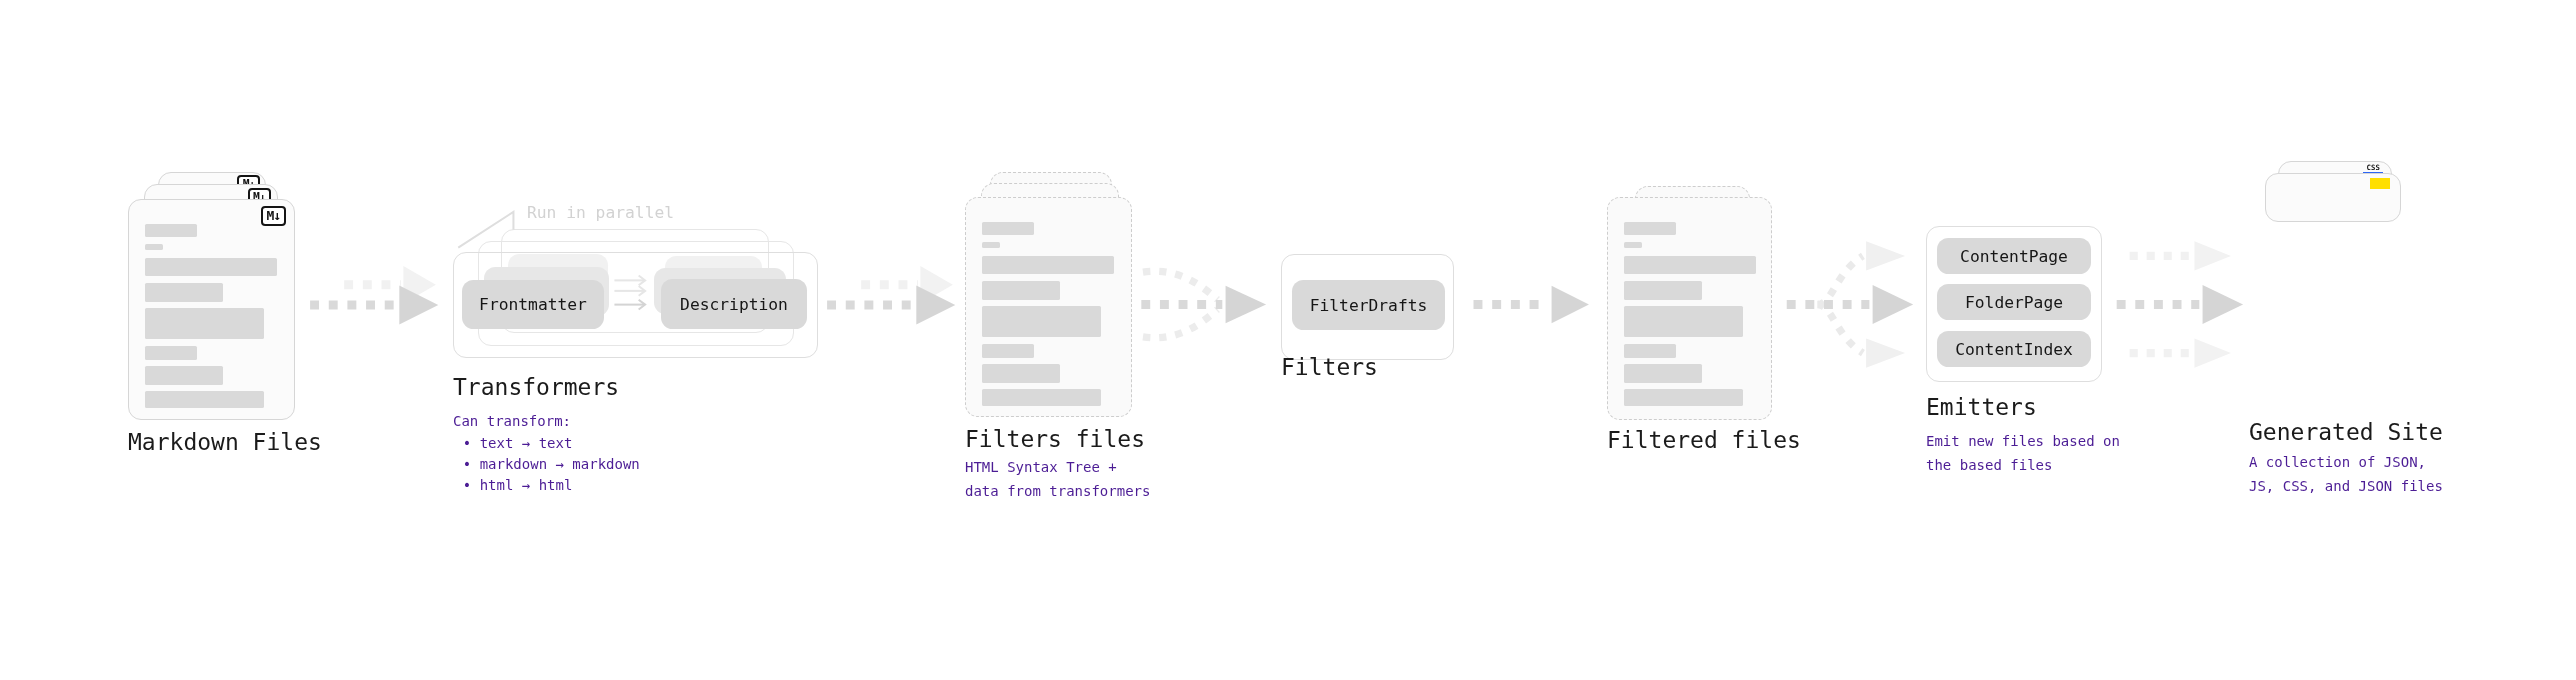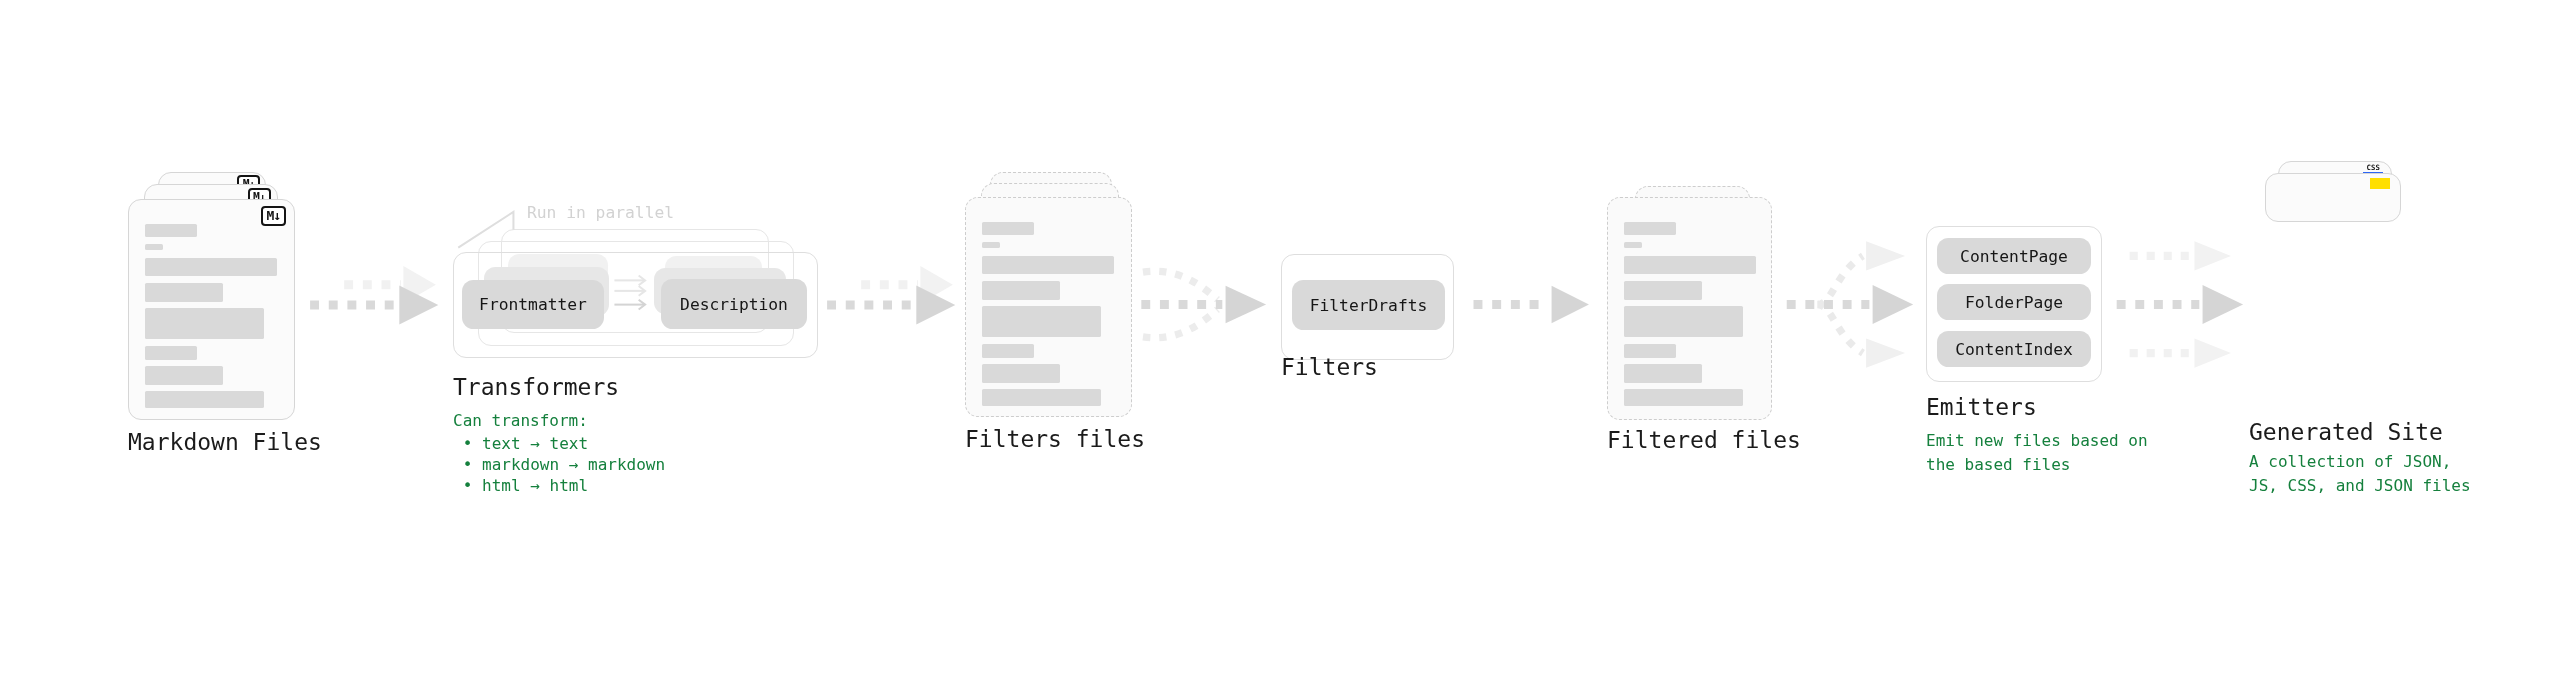--- a/index.html
+++ b/index.html
@@ -14,21 +14,21 @@
   
   .gbox{position:absolute;border:1.6px solid #dedede;border-radius:13px;box-sizing:border-box;background:transparent;}
   .gbox.ghosty{border-color:#e6e6e6;}
   
   .node{position:absolute;background:#d9d9d9;border-radius:11.4px;display:flex;align-items:center;justify-content:center;
         font-size:16.3px;color:#161616;box-sizing:border-box;}
   .node.g1{background:#e7e7e7;}
   .node.g2{background:#f1f1f1;}
   
   .title{position:absolute;font-size:23px;font-weight:500;color:#1b1b1b;white-space:nowrap;}
-  .desc{position:absolute;font-size:16px;line-height:24.4px;color:#15803d;white-space:nowrap;}
+  .desc{position:absolute;font-size:14px;line-height:24.4px;color:#4c1d95;white-space:nowrap;}
   .desc .bullet{line-height:21px;padding-left:9.8px;}
   .annotation{position:absolute;font-size:16.3px;color:#d2d2d2;white-space:nowrap;}
   
   .md-badge{position:absolute;border:2.4px solid #141414;border-radius:4.1px;background:#fff;
             font-weight:bold;font-size:13px;line-height:16.3px;padding:0 3.3px;color:#141414;letter-spacing:-0.8px;}
   .md-badge.small{font-size:11.4px;line-height:14px;border-width:2px;}
   .html5{position:absolute;width:34px;text-align:center;}
   .html5 .t{font-weight:700;font-size:7.3px;letter-spacing:0.8px;color:#141414;}
   .html5 .shield{width:22px;height:23px;margin:0.8px auto 0;background:#e8512c;
                  clip-path:polygon(0 0,100% 0,87% 82%,50% 100%,13% 82%);
@@ -133,20 +133,24 @@
         <div class="bar" style="width: 18px; height: 5.7px; margin-top: 6.5px;"></div>
         <div class="bar" style="width: 132px; height: 18.7px; margin-top: 8.1px;"></div>
         <div class="bar" style="width: 78px; height: 18.7px; margin-top: 6.5px;"></div>
         <div class="bar" style="width: 119px; height: 31px; margin-top: 6.5px;"></div>
         <div class="bar" style="width: 52px; height: 14px; margin-top: 6.5px;"></div>
         <div class="bar" style="width: 78px; height: 18.7px; margin-top: 6.5px;"></div>
         <div class="bar" style="width: 119px; height: 17px; margin-top: 6.5px;"></div>
       </div>
   </div>
   <div class="title" style="left:965px;top:426px;">Filters files</div>
+  <div class="desc" style="left:965px;top:455px;">
+    <div>HTML Syntax Tree +</div>
+    <div>data from transformers</div>
+  </div>
 
   <svg style="left:1136px;top:264px;" width="137" height="81" viewBox="0 0 168 100">
     <path d="M8 10 C 52 4, 80 26, 100 44" fill="none" stroke="#ececec" stroke-width="9" stroke-dasharray="9 11"></path>
     <path d="M8 90 C 52 96, 80 74, 100 56" fill="none" stroke="#ececec" stroke-width="9" stroke-dasharray="9 11"></path>
     <line x1="6" y1="50" x2="106" y2="50" stroke="#d9d9d9" stroke-width="11" stroke-dasharray="11 12"></line>
     <path d="M110 27 L160 50 L110 73 Z" fill="#d5d5d5"></path>
   </svg>
 
   <div class="gbox" style="left:1281px;top:254px;width:173px;height:106px;"></div>
   <div class="node" style="left:1292px;top:280px;width:153px;height:50px;">FilterDrafts</div>

